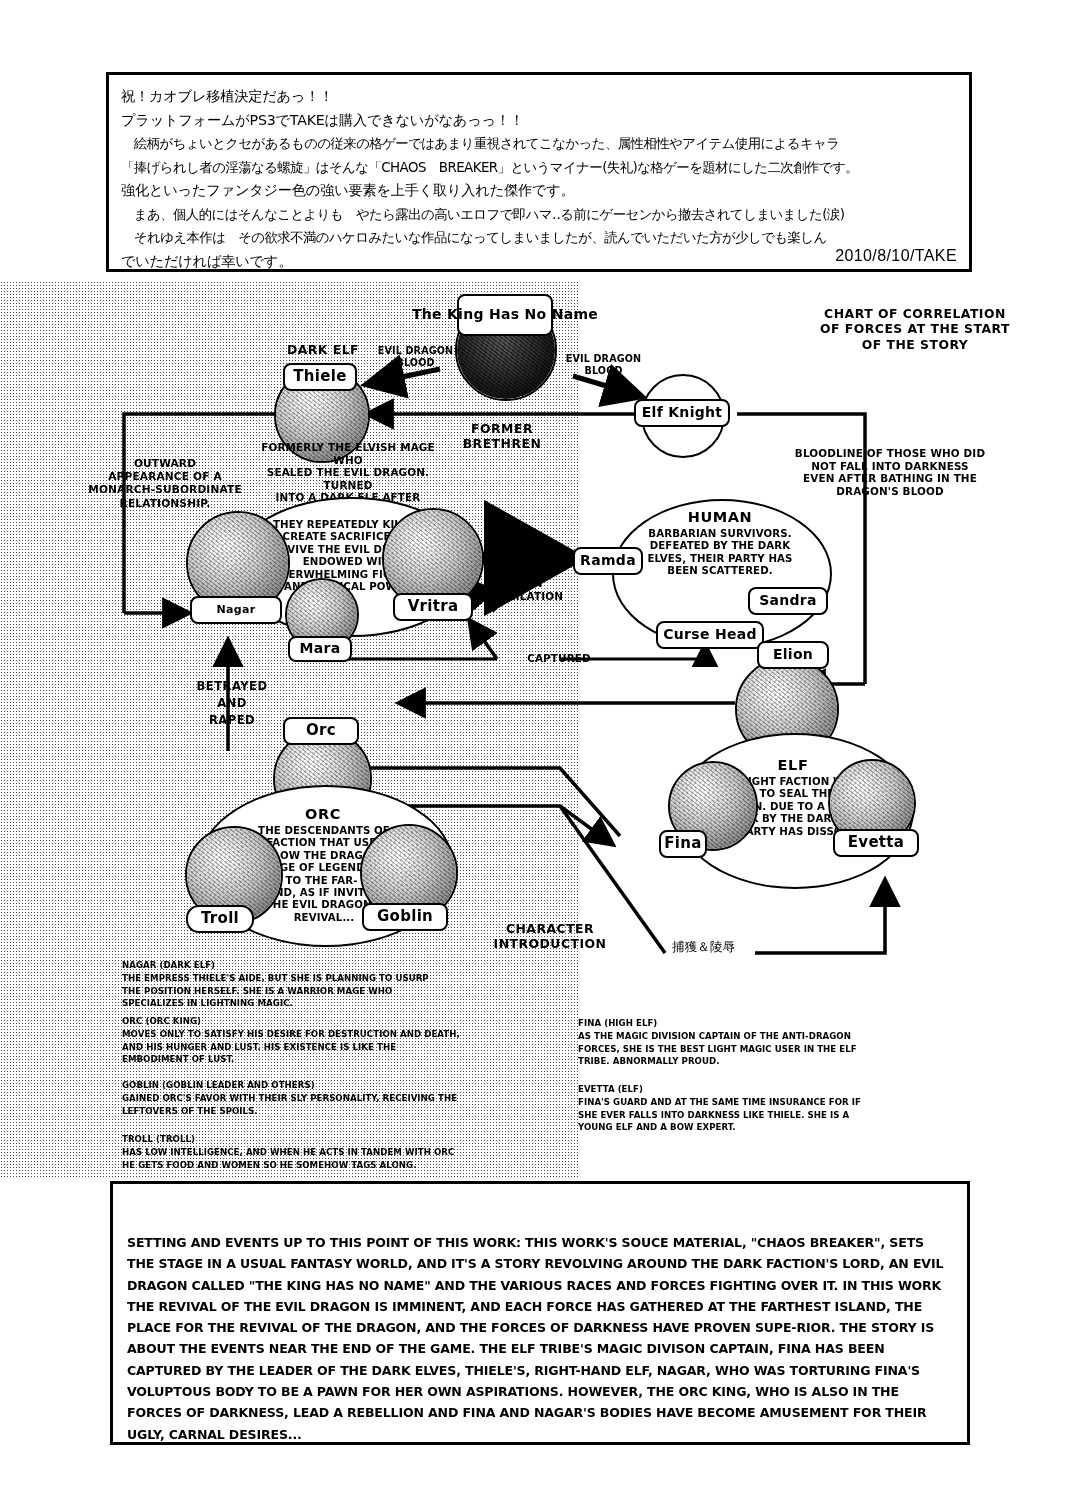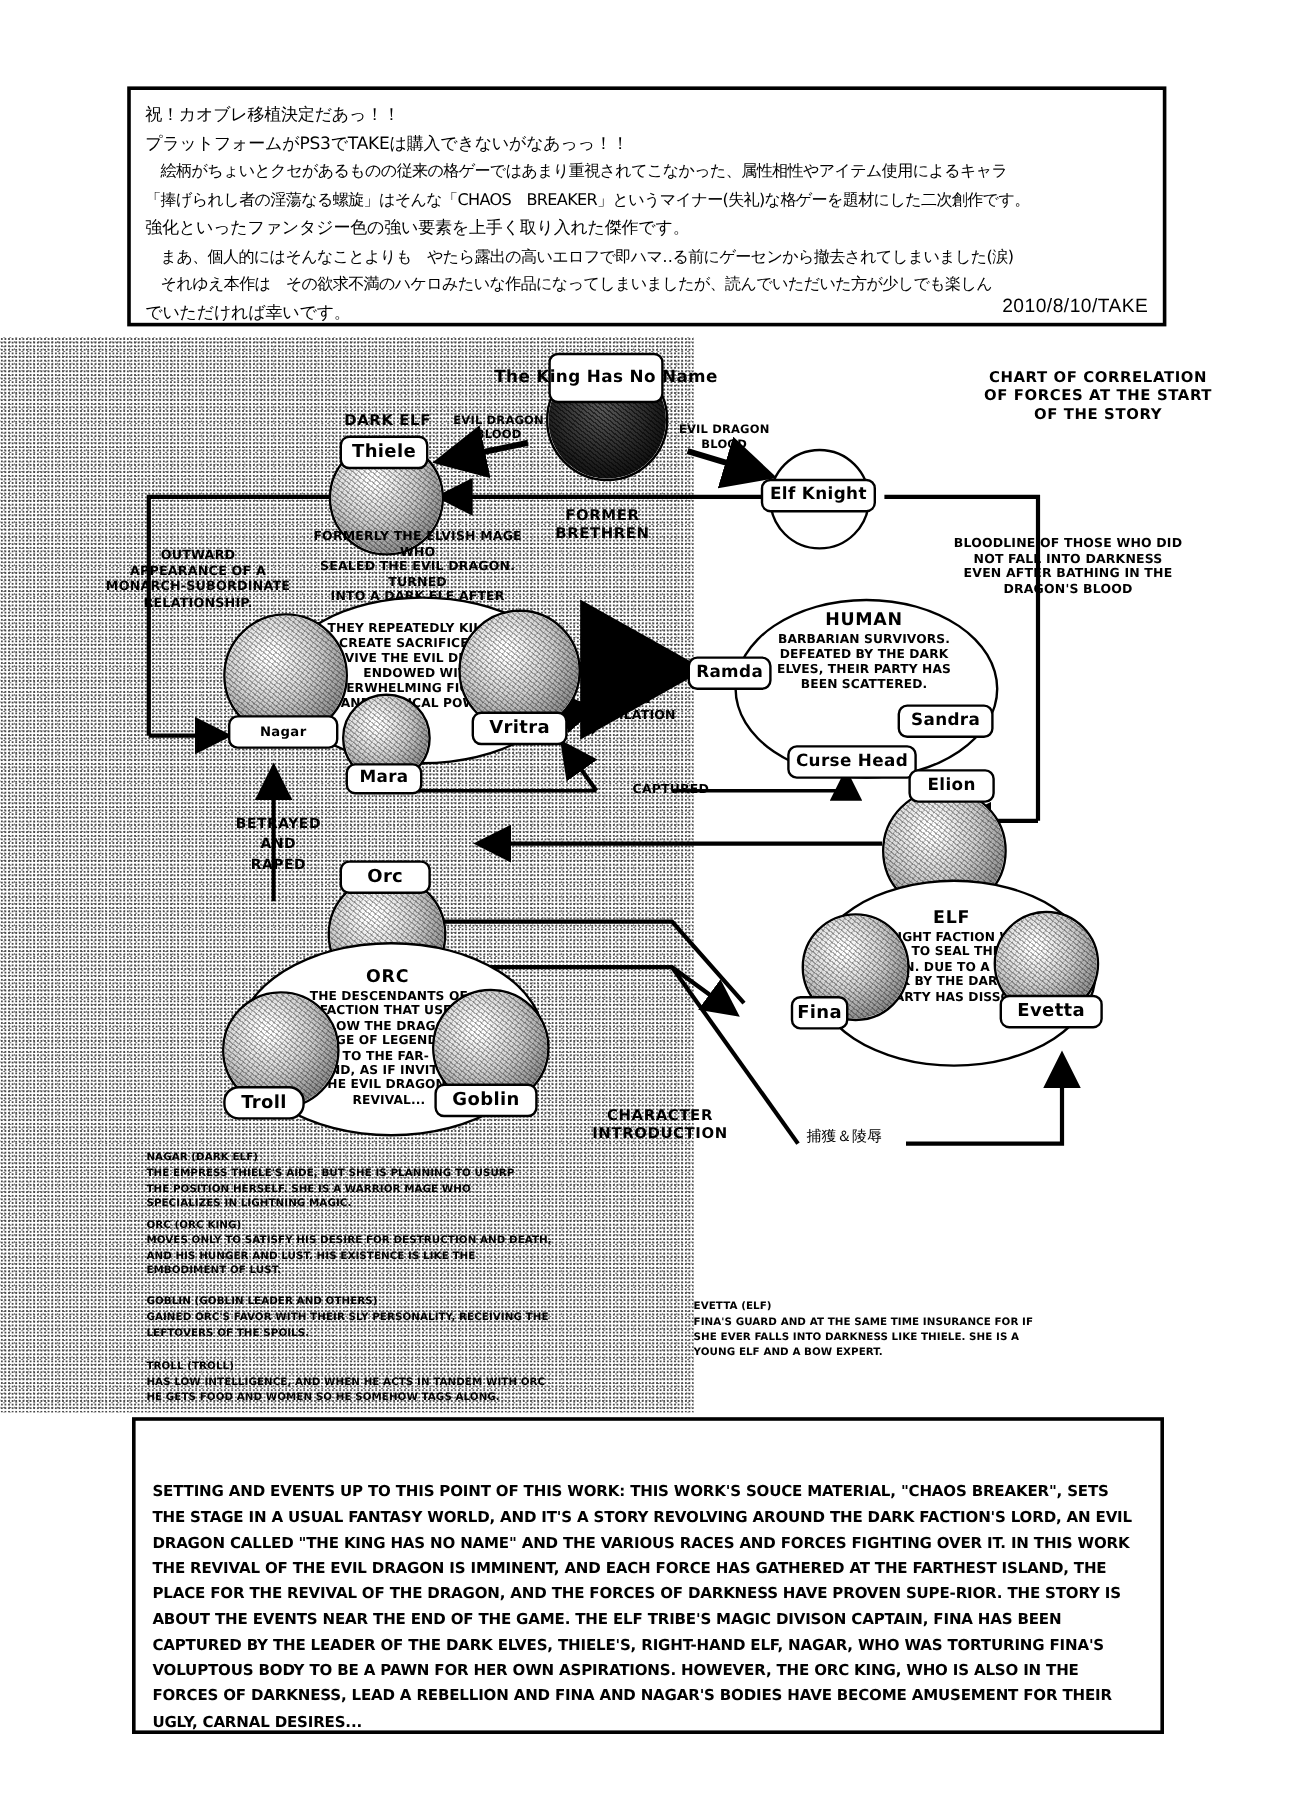--- a/index.html
+++ b/index.html
@@ -331,20 +331,24 @@
 MOVES ONLY TO SATISFY HIS DESIRE FOR DESTRUCTION AND DEATH,
 AND HIS HUNGER AND LUST. HIS EXISTENCE IS LIKE THE
 EMBODIMENT OF LUST.</div>
   <div class="blurb" style="left:122px;top:798px;width:440px;">GOBLIN (GOBLIN LEADER AND OTHERS)
 GAINED ORC'S FAVOR WITH THEIR SLY PERSONALITY, RECEIVING THE
 LEFTOVERS OF THE SPOILS.</div>
   <div class="blurb" style="left:122px;top:852px;width:440px;">TROLL (TROLL)
 HAS LOW INTELLIGENCE, AND WHEN HE ACTS IN TANDEM WITH ORC
 HE GETS FOOD AND WOMEN SO HE SOMEHOW TAGS ALONG.</div>
 
+  <div class="blurb" style="left:578px;top:736px;width:420px;">FINA (HIGH ELF)
+AS THE MAGIC DIVISION CAPTAIN OF THE ANTI-DRAGON
+FORCES, SHE IS THE BEST LIGHT MAGIC USER IN THE ELF
+TRIBE. ABNORMALLY PROUD.</div>
   <div class="blurb" style="left:578px;top:802px;width:420px;">EVETTA (ELF)
 FINA'S GUARD AND AT THE SAME TIME INSURANCE FOR IF
 SHE EVER FALLS INTO DARKNESS LIKE THIELE. SHE IS A
 YOUNG ELF AND A BOW EXPERT.</div>
 </div>
 
 <div id="synopsis">
   <p>SETTING AND EVENTS UP TO THIS POINT OF THIS WORK: THIS WORK'S SOUCE MATERIAL, "CHAOS BREAKER", SETS THE STAGE IN A USUAL FANTASY WORLD, AND IT'S A STORY REVOLVING AROUND THE DARK FACTION'S LORD, AN EVIL DRAGON CALLED "THE KING HAS NO NAME" AND THE VARIOUS RACES AND FORCES FIGHTING OVER IT. IN THIS WORK THE REVIVAL OF THE EVIL DRAGON IS IMMINENT, AND EACH FORCE HAS GATHERED AT THE FARTHEST ISLAND, THE PLACE FOR THE REVIVAL OF THE DRAGON, AND THE FORCES OF DARKNESS HAVE PROVEN SUPE-RIOR. THE STORY IS ABOUT THE EVENTS NEAR THE END OF THE GAME. THE ELF TRIBE'S MAGIC DIVISON CAPTAIN, FINA HAS BEEN CAPTURED BY THE LEADER OF THE DARK ELVES, THIELE'S, RIGHT-HAND ELF, NAGAR, WHO WAS TORTURING FINA'S VOLUPTOUS BODY TO BE A PAWN FOR HER OWN ASPIRATIONS. HOWEVER, THE ORC KING, WHO IS ALSO IN THE FORCES OF DARKNESS, LEAD A REBELLION AND FINA AND NAGAR'S BODIES HAVE BECOME AMUSEMENT FOR THEIR UGLY, CARNAL DESIRES...</p>
 </div>
 

